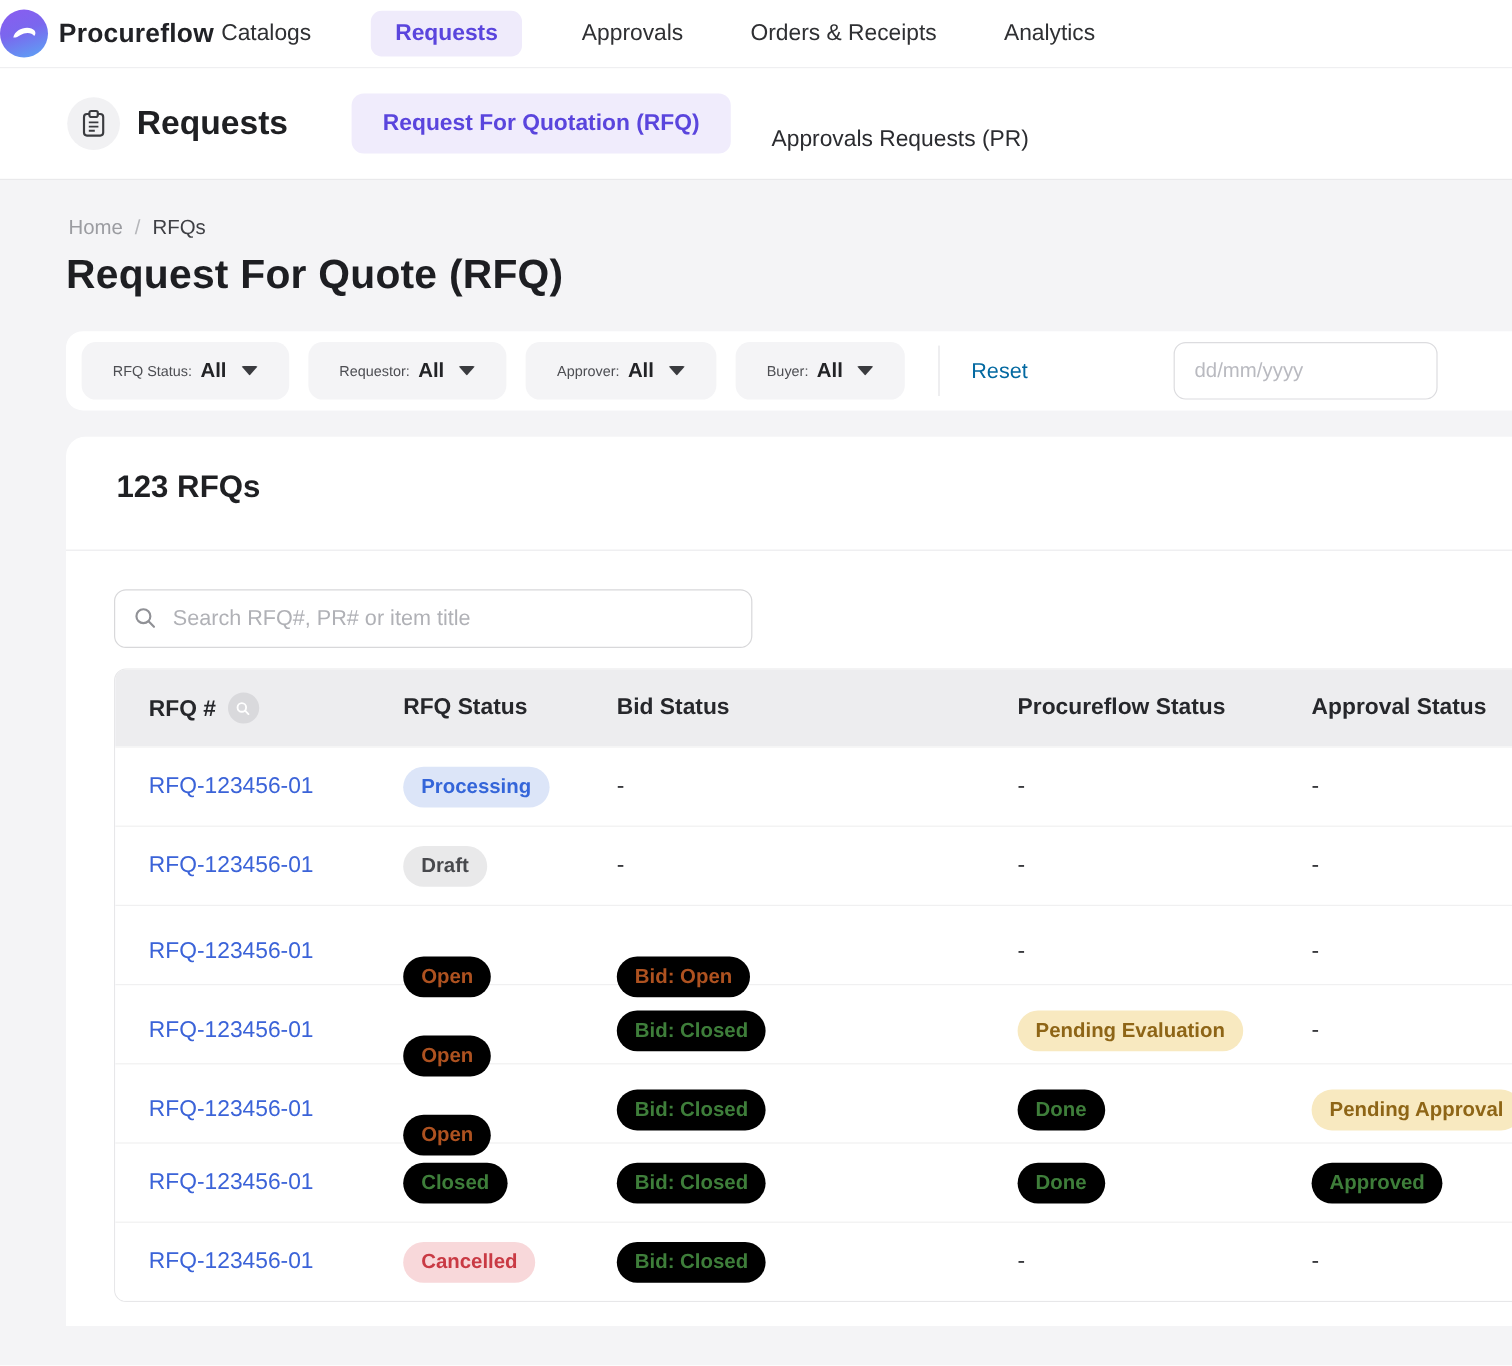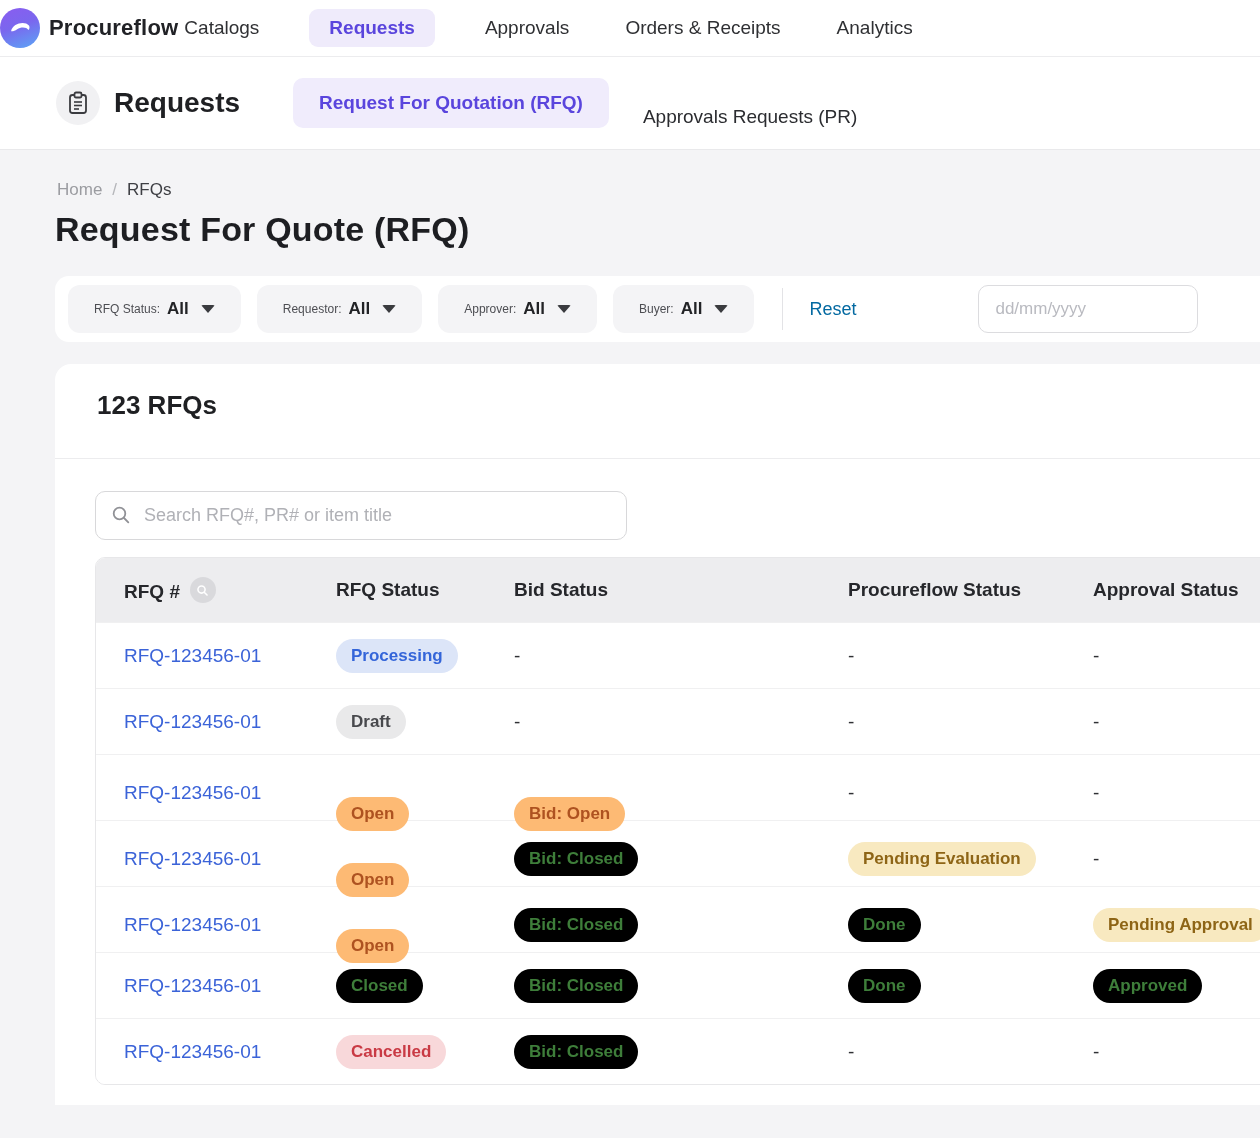--- a/index.html
+++ b/index.html
@@ -69,21 +69,21 @@
   .thead { background:#ededef; height:64px; }
   .th { font-size:19px; font-weight:700; color:#26272b; display:flex; align-items:flex-end; gap:10px; }
   .col-search-btn { width:26px; height:26px; border-radius:50%; background:#d9d9dc;
     display:flex; align-items:center; justify-content:center; cursor:pointer; }
   .tbody .trow { height:66px; border-top:1px solid #f0f0f1; background:#fff; }
   .rfq-link { color:#3b63d8; font-size:19px; text-decoration:none; cursor:pointer; }
   .dash { font-size:19px; color:#303135; }
   .badge { display:inline-block; font-size:17px; font-weight:700; padding:7px 15px; border-radius:999px; white-space:nowrap; }
   .badge-blue   { background:#dce5f8; color:#3465d9; }
   .badge-gray   { background:#e9e9ea; color:#48494d; }
-  .badge-orange { background:#fdba74; color:#ae5220;margin-top:42px; }
+  .badge-orange { background:#000000; color:#ae5220;margin-top:42px; }
   .badge-green  { background:#000000; color:#3e7e3a; }
   .badge-amber  { background:#f8e9c0; color:#8e6516; }
   .badge-red    { background:#f8d8da; color:#c93a44; }
 </style>
 </head>
 <body>
 
 <header class="topnav">
   <div class="logo">
     <svg width="26" height="26" viewBox="0 0 32 32">

